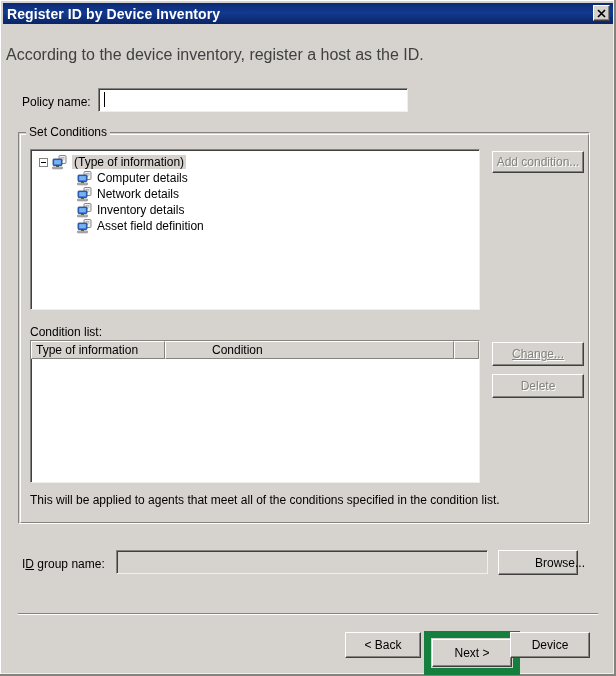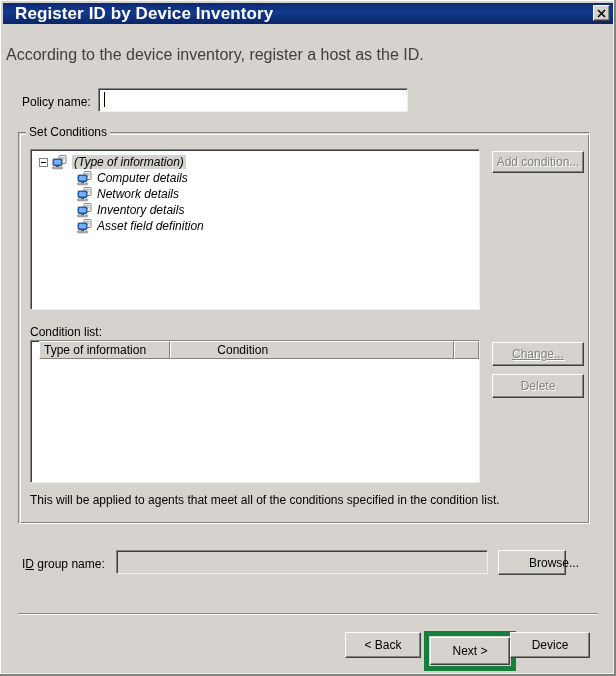--- a/index.html
+++ b/index.html
@@ -30,22 +30,22 @@
     width: 610px;
     height: 21px;
     background: linear-gradient(to bottom, #0b2a74 0%, #133a8f 45%, #0a2466 100%);
     display: flex;
     align-items: center;
     box-sizing: border-box;
   }
   #titlebar .title-text {
     color: #ffffff;
     font-weight: bold;
-    font-size: 17px;
-    padding-left: 12px;
+    font-size: 14px;
+    padding-left: 4px;
     letter-spacing: 0.1px;
     white-space: nowrap;
   }
   .close-btn {
     position: absolute;
     right: 3px;
     top: 2px;
     width: 17px;
     height: 16px;
     background: #d6d3ce;
@@ -200,21 +200,21 @@
 
   .node-icon {
     width: 16px;
     height: 15px;
     flex: 0 0 auto;
     margin-right: 4px;
     position: relative;
     z-index: 2;
   }
 
-  .node-label { position: relative; z-index: 2; font-style: italic; }
+  .node-label { position: relative; z-index: 2; }
   .node-label.selected {
     background: #d6d3ce;
     padding: 0 2px;
   }
 
   
   #condlist-label {
     position: absolute;
     left: 30px;
     top: 325px;
@@ -232,21 +232,20 @@
     border-left: 1px solid #85837e;
     border-right: 1px solid #f1efe9;
     border-bottom: 1px solid #f1efe9;
     box-shadow: inset 1px 1px 0 #3f3f3f;
     overflow: hidden;
   }
   .col-header-row {
     display: flex;
     height: 18px;
     background: #d6d3ce;
-    margin-left: 8px;
   }
   .col-header {
     box-sizing: border-box;
     height: 18px;
     background: #d6d3ce;
     border-top: 1px solid #ffffff;
     border-left: 1px solid #ffffff;
     border-right: 1px solid #85837e;
     border-bottom: 1px solid #85837e;
     font-size: 12px;
@@ -338,21 +337,21 @@
     font-family: "Liberation Sans", sans-serif;
     font-size: 12px;
     padding: 2px 3px;
     color: #000000;
     outline: none;
   }
   #btn-browse {
     position: absolute;
     left: 498px;
     top: 550px;
-    width: 68px;
+    width: 80px;
     height: 25px;
     padding-left: 44px;
   }
 
   
   #separator {
     position: absolute;
     left: 18px;
     top: 613px;
     width: 580px;
@@ -367,21 +366,21 @@
     top: 632px;
     width: 76px;
     height: 26px;
   }
   #btn-next {
     position: absolute;
     left: 424px;
     top: 631px;
     width: 80px;
     height: 28px;
-    border: 5px solid #15803d;
+    border: 7px solid #15803d;
     box-shadow: none;
     padding: 1px;
     background: #d6d3ce;
   }
   #btn-next .inner {
     width: 100%;
     height: 100%;
     box-sizing: border-box;
     background: #d6d3ce;
     border-top: 1px solid #ffffff;

